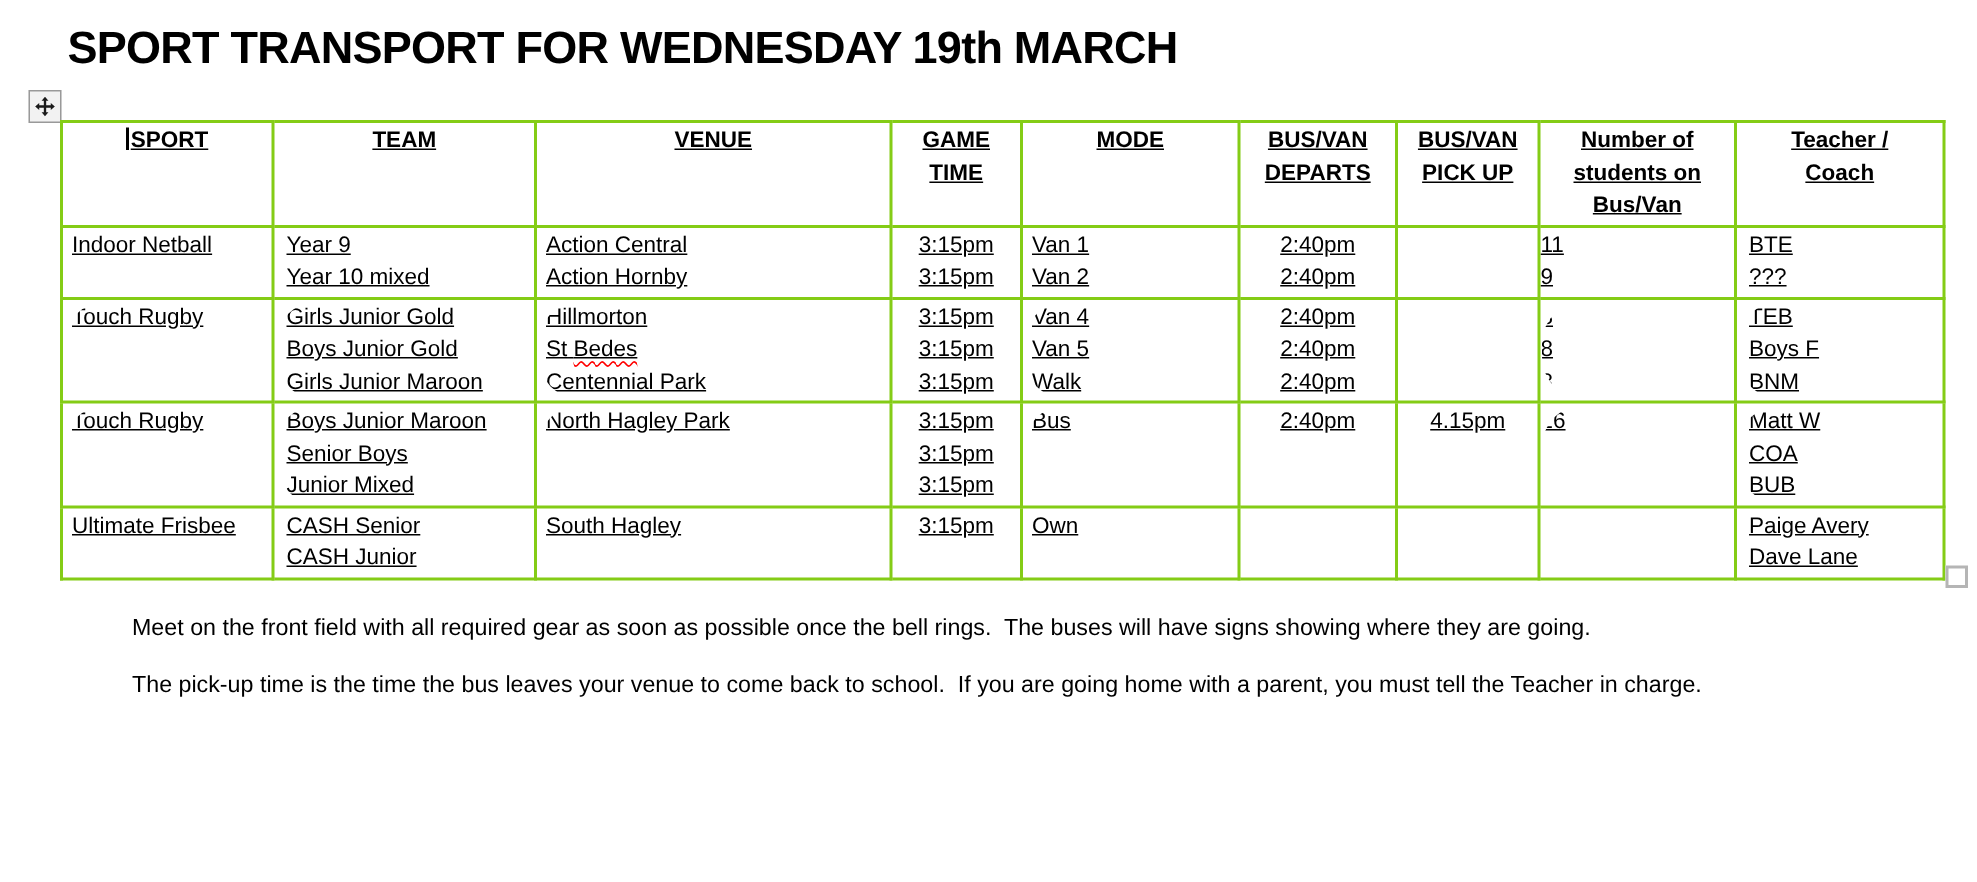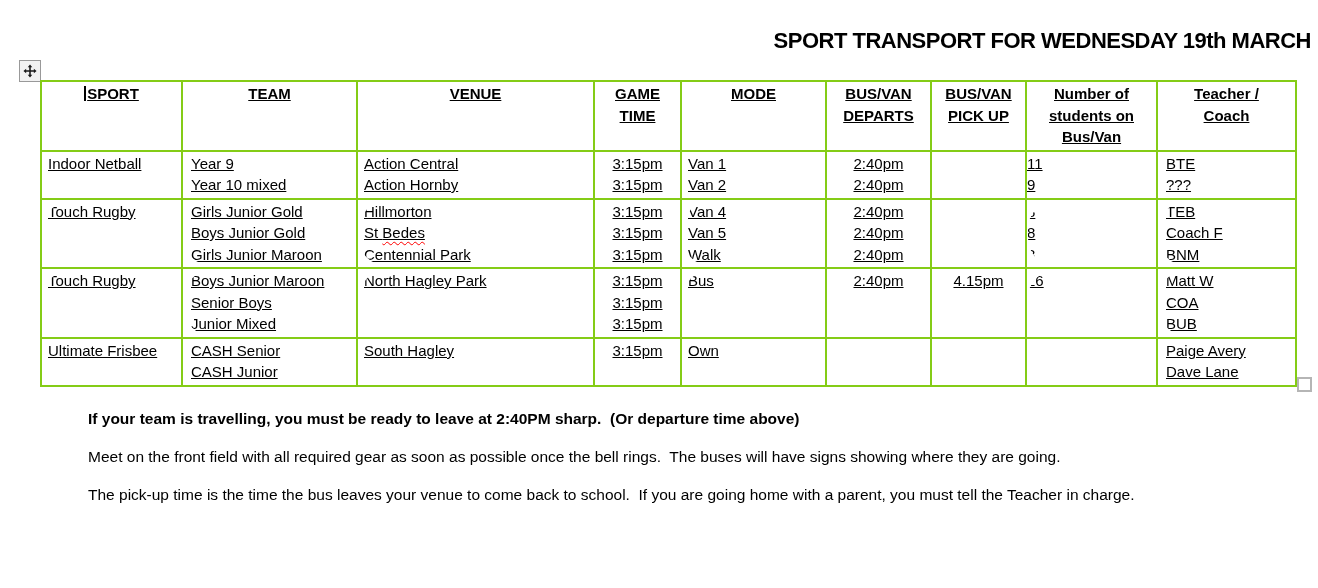--- a/index.html
+++ b/index.html
@@ -4,22 +4,22 @@
 <style>
   html, body { margin: 0; padding: 0; background: #fff; }
   body { font-family: "Liberation Sans", sans-serif; color: #000; }
   #page {
     position: relative; width: 1318px; height: 588px;
     background: #fff; overflow: hidden;
   }
   
   #doc-title {
     position: absolute; left: 41px; top: 12px; width: 1254px;
-    margin: 16px; text-align: right;
-    font-size: 22px; font-weight: bold; letter-spacing: -0.5px;
+    margin: 4px; text-align: left;
+    font-size: 30px; font-weight: bold; letter-spacing: -0.5px;
     font-family: "Liberation Sans", sans-serif;
   }
   
   #move-handle {
     position: absolute; left: 19px; top: 60px; width: 20px; height: 20px;
     border: 1px solid #999; background: #f2f2f2;
     display: flex; align-items: center; justify-content: center;
     cursor: move;
   }
   #move-handle svg { display: block; }
@@ -204,21 +204,21 @@
             <div class="cline">2:40pm</div>
           </td>
           <td></td>
           <td>
             <div class="cline">8</div>
             <div class="cline">8</div>
             <div class="cline">8</div>
           </td>
           <td>
             <div class="cline">TEB</div>
-            <div class="cline">Coach F</div>
+            <div class="cline">Boys F</div>
             <div class="cline">BNM</div>
           </td>
         </tr>
         <tr class="row-h3">
           <td>
             <div class="cline">Touch Rugby</div>
           </td>
           <td>
             <div class="cline">Boys Junior Maroon</div>
             <div class="cline">Senior Boys</div>
@@ -276,18 +276,17 @@
           </td>
         </tr>
       </tbody>
   </table>
 
   <div id="resize-handle">
     <span></span>
   </div>
 
   <div id="notes">
-      <p class="note bold">If your team is travelling, you must be ready to leave at 2:40PM sharp.  (Or departure time above)</p>
       <p class="note">Meet on the front field with all required gear as soon as possible once the bell rings.  The buses will have signs showing where they are going.</p>
       <p class="note">The pick-up time is the time the bus leaves your venue to come back to school.  If you are going home with a parent, you must tell the Teacher in charge.</p>
     </div>
 
 </div>
 
 </body></html>

